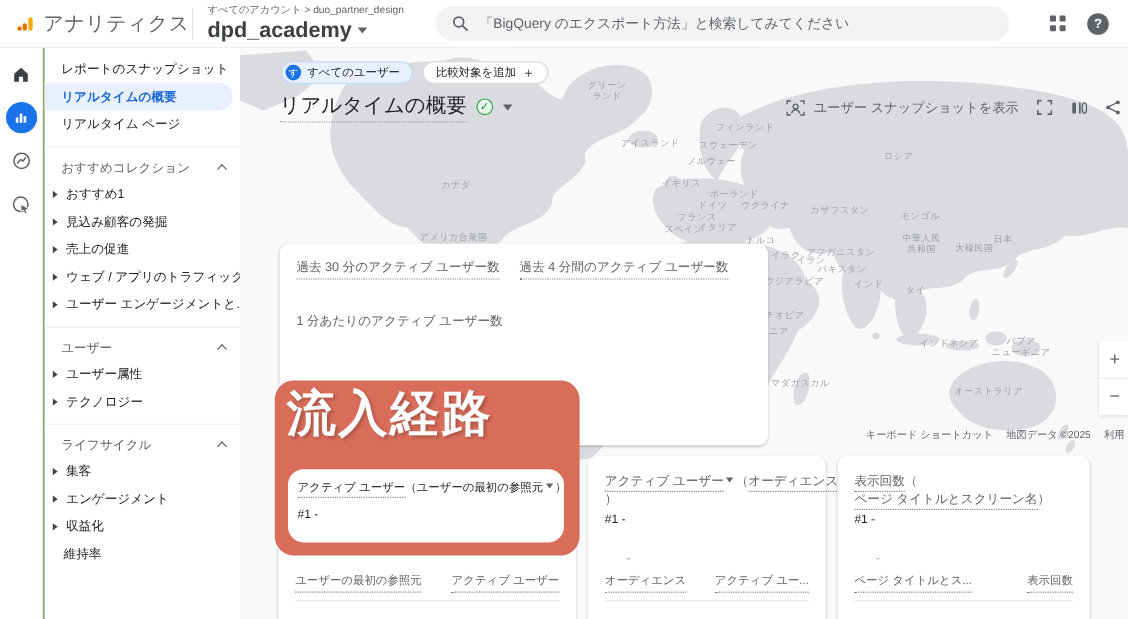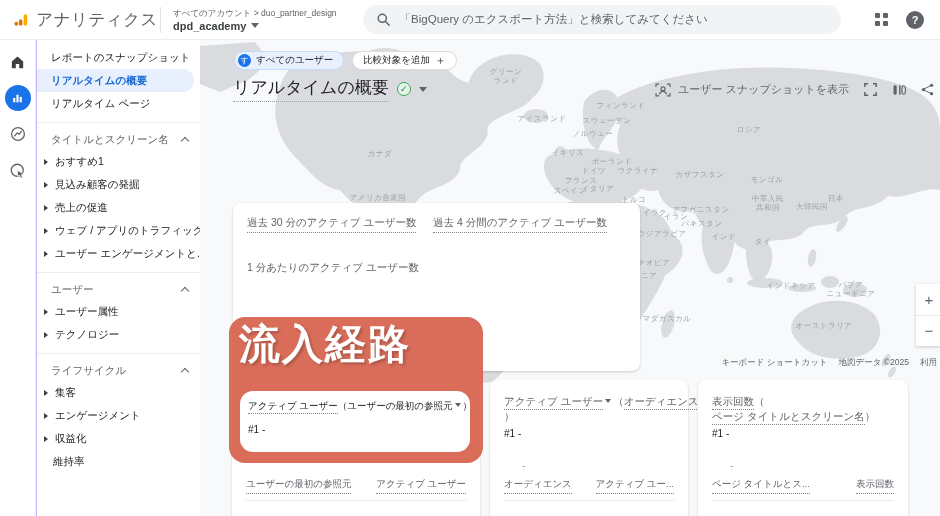--- a/index.html
+++ b/index.html
@@ -1,29 +1,29 @@
 <!DOCTYPE html>
 <html><head>
 <meta charset="utf-8">
 <style>
   * { margin:0; padding:0; box-sizing:border-box; }
   html,body { width:940px; height:516px; }
   body { font-family:"Liberation Sans","DejaVu Sans",sans-serif; background:#fff; overflow:hidden; }
-  .app { position:relative; width:940px; height:516px; background:#c4b5fd; overflow:hidden; }
+  .app { position:relative; width:940px; height:516px; background:#4d7c0f; overflow:hidden; }
 
   
   .topbar { position:absolute; top:0; left:0; width:940px; height:40px; background:#fff;
             display:flex; align-items:center; border-bottom:1px solid #eceef0; z-index:30; }
   .brand { display:flex; align-items:center; gap:8px; padding-left:14px; width:158px; }
   .brand-text { font-size:16.5px; color:#5f6368; letter-spacing:.5px; white-space:nowrap; }
   .tb-div { width:1px; height:26px; background:#e0e3e7; margin:0 12px 0 2px; }
   .acct { display:flex; flex-direction:column; justify-content:center; cursor:pointer; }
   .acct-crumb { font-size:8.5px; color:#5f6368; white-space:nowrap; }
   .acct-row { display:flex; align-items:center; gap:5px; }
-  .acct-name { font-size:11px; color:#3c4043; font-weight:bold; white-space:nowrap; }
+  .acct-name { font-size:18px; color:#3c4043; font-weight:bold; white-space:nowrap; }
   .caret-down { width:0; height:0; border-left:4px solid transparent; border-right:4px solid transparent; border-top:5px solid #5f6368; display:inline-block; }
   .search { margin-left:26px; width:478px; height:29px; background:#f1f3f4; border-radius:15px;
             display:flex; align-items:center; gap:10px; padding:0 14px; cursor:text; }
   .search-ph { font-size:11.5px; color:#5f6368; white-space:nowrap; }
   .top-actions { margin-left:auto; display:flex; align-items:center; gap:18px; padding-right:16px; }
   .apps-grid { display:grid; grid-template-columns:5px 5px; grid-template-rows:5px 5px; gap:3px; cursor:pointer; }
   .apps-grid span { background:#5f6368; border-radius:1px; }
   .help { width:18px; height:18px; border-radius:50%; background:#5f6368; color:#fff; font-size:11px;
           font-weight:bold; display:flex; align-items:center; justify-content:center; cursor:pointer; }
 
@@ -175,21 +175,21 @@
         <span>レポートのスナップショット</span>
       </div>
     <div class="nav-item active">
         <span>リアルタイムの概要</span>
       </div>
     <div class="nav-item">
         <span>リアルタイム ページ</span>
       </div>
 
     <div class="nav-sec">
-      <span>タイトルとスクリーン名</span>
+      <span>おすすめコレクション</span>
       <span class="chev-up"></span>
     </div>
     <div class="nav-exp">
       <span class="tri"></span>
       <span>おすすめ1</span>
     </div>
 
     <div class="nav-exp">
       <span class="tri"></span>
       <span>見込み顧客の発掘</span>

